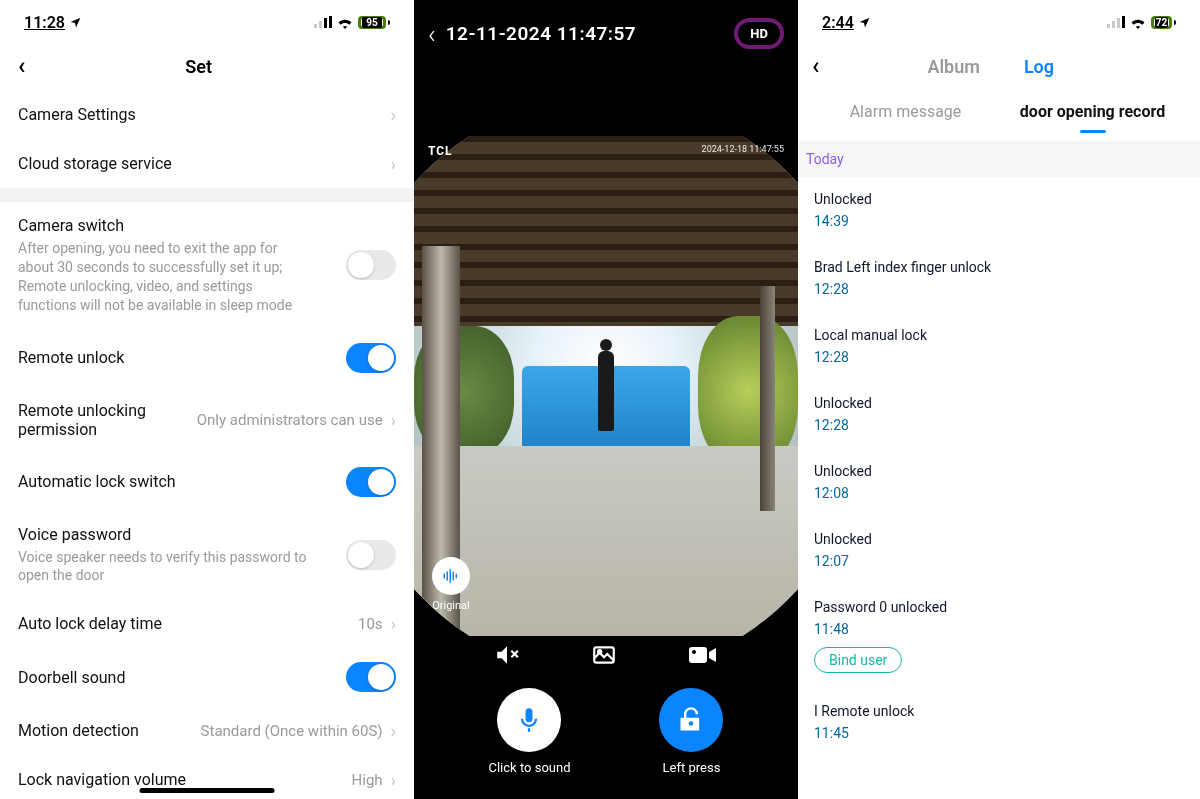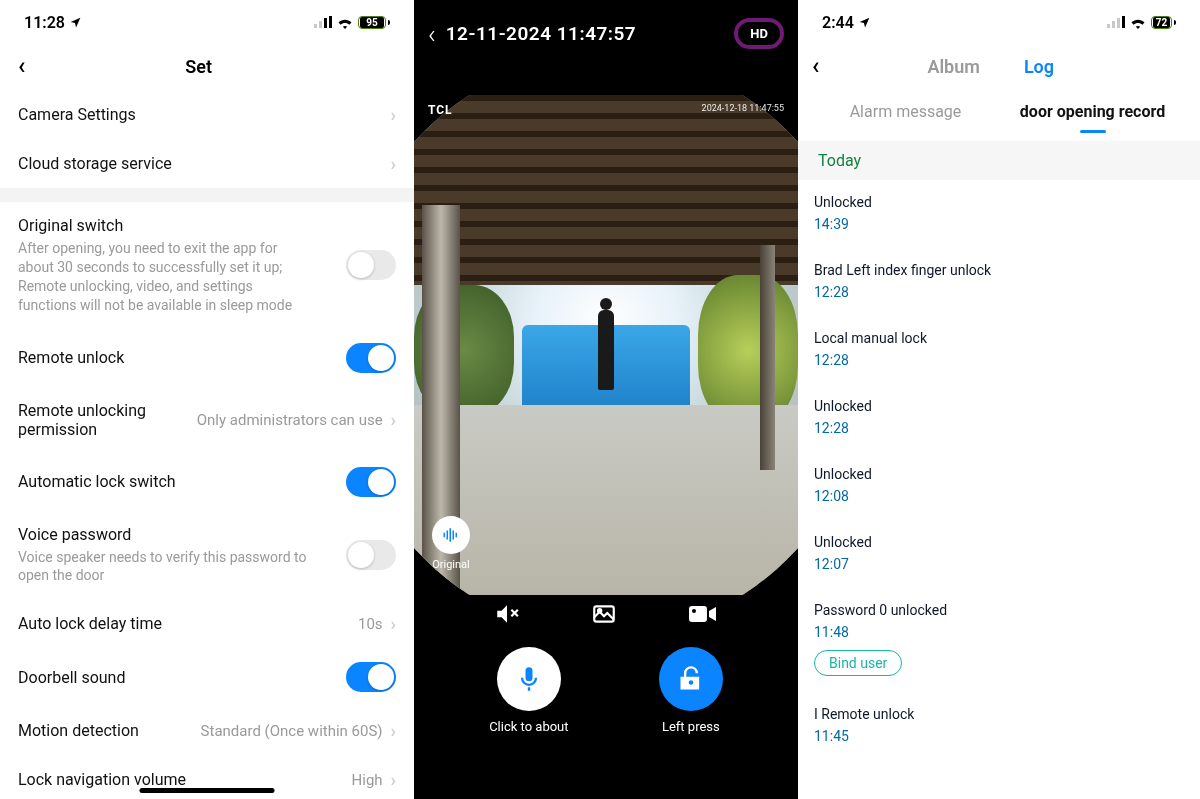--- a/index.html
+++ b/index.html
@@ -5,26 +5,26 @@
   * { box-sizing: border-box; margin: 0; padding: 0; }
   body { font-family: -apple-system, BlinkMacSystemFont, "Segoe UI", Roboto, sans-serif; background: #fff; width: 1200px; height: 799px; overflow: hidden; display: flex; }
 
   .phone { height: 799px; overflow: hidden; position: relative; }
   .phone-1 { width: 414px; background: #fff; }
   .phone-2 { width: 384px; background: #000; }
   .phone-3 { width: 402px; background: #fff; }
 
   
   .statusbar { display:flex; justify-content:space-between; align-items:center; height:44px; padding:0 24px; font-weight:600; font-size:16px; }
-  .statusbar .left { display:flex; align-items:center; gap:4px; }
+  .statusbar .left { display:flex; align-items:center; gap:4px;text-decoration:underline; }
   .statusbar .right { display:flex; align-items:center; gap:4px; }
   .loc-icon svg, .wifi-icon svg, .cell-icon svg { display:block; }
 
   .battery { display:inline-flex; align-items:center; gap:2px; }
-  .battery .body { height:13px; border:1px solid #4d7c0f; border-radius:4px; padding:1px; display:flex; align-items:center; }
+  .battery .body { height:13px; border:3px solid #4d7c0f; border-radius:4px; padding:1px; display:flex; align-items:center; }
   .battery .fill { background:#000; border-radius:2px; display:flex; align-items:center; justify-content:center; color:#fff; font-size:10px; font-weight:700; }
   .battery .tip  { width:2px; height:5px; background:#000; border-radius:0 2px 2px 0; }
 
   
   .nav1 { display:flex; align-items:center; padding:8px 18px 10px; }
   .nav1 .back { font-size:24px; font-weight:600; }
   .nav1 .title { flex:1; text-align:center; font-size:18px; font-weight:600; margin-left:-24px; }
 
   .list { }
   .row { display:flex; align-items:center; padding:14px 18px; min-height:48px; position:relative; }
@@ -45,21 +45,21 @@
 
   .home-indicator { position:absolute; bottom:6px; left:50%; transform:translateX(-50%); width:135px; height:5px; background:#000; border-radius:3px; }
 
   
   .phone-2 { color:#fff; display:flex; flex-direction:column; }
   .cam-nav { display:flex; align-items:center; padding:18px 14px 10px; gap:10px; }
   .cam-nav .back2 { font-size:26px; font-weight:300; }
   .cam-nav .ts { font-size:19px; font-weight:600; letter-spacing:.5px;}
   .hd-pill { margin-left:auto; border:4px solid #701a75; border-radius:16px; padding:4px 12px; font-size:13px; font-weight:700; }
 
-  .cam-view { position:relative; height:500px; margin-top:36px; }
+  .cam-view { position:relative; height:500px; margin-top:77px; }
   .cam-scene {
      position:absolute; inset:0;
      background:
        radial-gradient(ellipse 120% 80% at 50% 45%, #fff 0%, #e8f2fa 15%, #c9d9dc 30%, #b0bdbc 50%, #a4a89c 70%, #716a54 85%, #3a321f 100%);
      overflow:hidden;
      clip-path: ellipse(70% 58% at 50% 50%);
   }
   .roof { position:absolute; top:0; left:0; right:0; height:38%;
           background: repeating-linear-gradient( to bottom, #2b1f14 0 6px, #4a3a2a 6px 18px ); }
   .pool { position:absolute; left:28%; right:28%; top:46%; height:18%; background:linear-gradient(#3aa7e8,#1e7fc7); border-radius:6px; }
@@ -95,21 +95,21 @@
   .tabs3 .back3 { font-size:24px; font-weight:600; color:#000; }
   .tabs3 .tabwrap { flex:1; display:flex; justify-content:center; gap:44px; margin-left:-24px;}
   .tabs3 .tab { font-size:18px; font-weight:600; color:#9a9a9a; }
   .tabs3 .tab.active { color:#0a84ff; }
 
   .subtabs { display:flex; padding:0 14px 0; gap:0; }
   .subtabs .subtab { flex:1; text-align:center; font-size:16px; color:#9a9a9a; padding:10px 0; }
   .subtabs .subtab.active { color:#111; font-weight:700; position:relative; }
   .subtabs .subtab.active::after { content:""; position:absolute; bottom:-2px; left:50%; transform:translateX(-50%); width:26px; height:3px; background:#0a84ff; border-radius:2px;}
 
-  .section-hd { background:#f6f6f6; color:#15803d; font-size:16px; padding:10px 20px; margin-top:10px;}
+  .section-hd { background:#f6f6f6; color:#8b5cf6; font-size:14px; padding:10px 8px; margin-top:10px;}
   .log-item { padding:14px 16px 16px; }
   .log-item .t { font-size:14px; color:#0f172a; }
   .log-item .time { font-size:14px; color:#0369a1; margin-top:6px; }
   .bind-pill { display:inline-block; margin-top:10px; border:1px solid #17b6a6; color:#17b6a6; border-radius:16px; padding:4px 14px; font-size:14px;}
 </style>
 </head>
 <body>
 
 <div class="phone phone-1">
   <div class="statusbar">
@@ -155,21 +155,21 @@
       <span class="chev" style="margin-left:auto">›</span>
     </div>
     <div class="row">
       <span class="label">Cloud storage service</span>
       <span class="chev" style="margin-left:auto">›</span>
     </div>
     <div class="sep"></div>
 
     <div class="row">
       <div class="col">
-        <span class="label">Original switch</span>
+        <span class="label">Camera switch</span>
         <span class="sub">After opening, you need to exit the app for about 30 seconds to successfully set it up; Remote unlocking, video, and settings functions will not be available in sleep mode</span>
       </div>
       <div class="toggle off">
           <div class="knob"></div>
         </div>
     </div>
 
     <div class="row">
       <span class="label">Remote unlock</span>
       <div class="toggle on">
@@ -283,21 +283,21 @@
         </svg></span>
   </div>
 
   <div class="cam-actions">
     <div class="cam-act talk">
       <div class="circle">
           <svg width="28" height="28" viewBox="0 0 24 24" fill="currentColor">
             <path d="M12 2a3 3 0 013 3v6a3 3 0 01-6 0V5a3 3 0 013-3zm7 9a7 7 0 01-14 0h2a5 5 0 0010 0h2zm-6 8v3h-2v-3h2z"></path>
           </svg>
         </div>
-      <div class="lbl">Click to about</div>
+      <div class="lbl">Click to sound</div>
     </div>
     <div class="cam-act lock">
       <div class="circle">
           <svg width="28" height="28" viewBox="0 0 24 24" fill="currentColor">
             <path d="M6 10V7a6 6 0 1112 0h-2a4 4 0 10-8 0v3h11v11H3V10h3zm6 7a2 2 0 100-4 2 2 0 000 4z"></path>
           </svg>
         </div>
       <div class="lbl">Left press</div>
     </div>
   </div>

